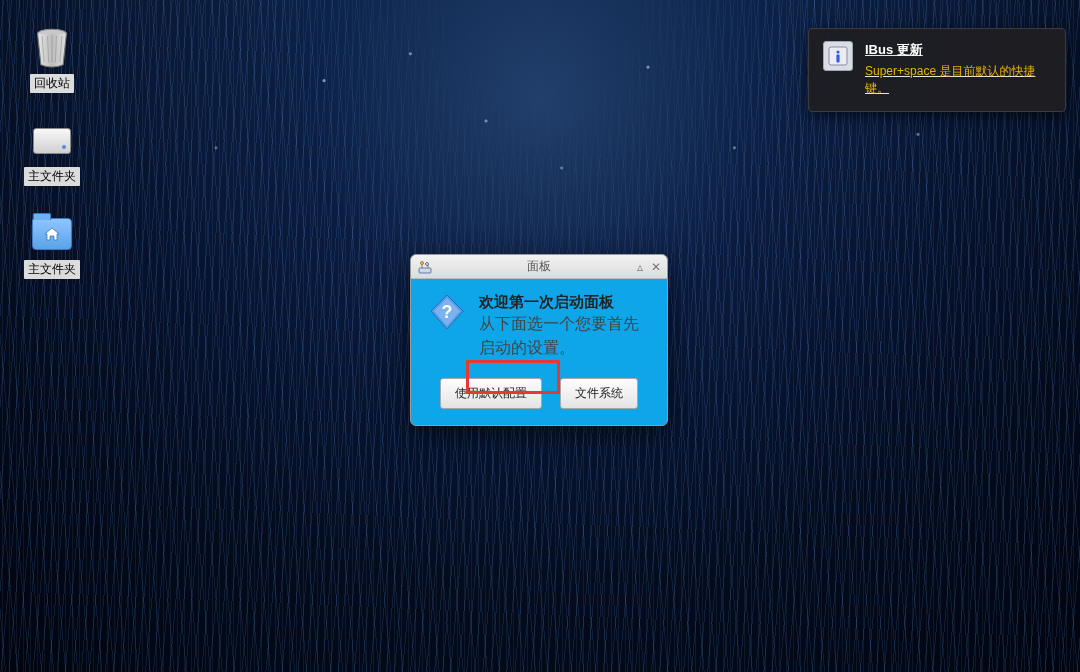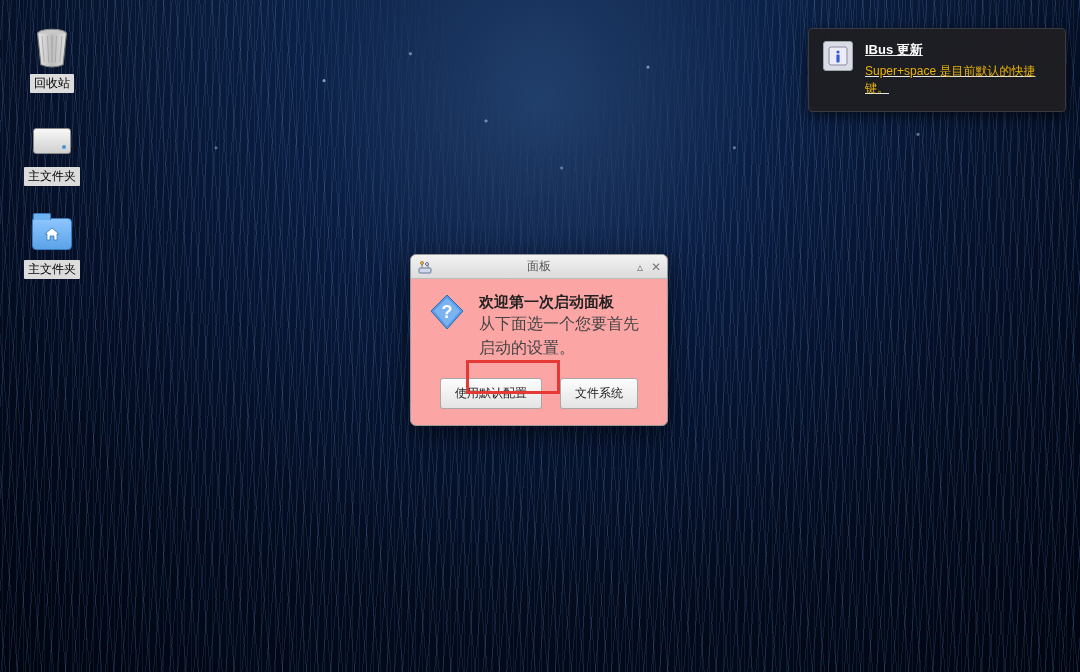--- a/index.html
+++ b/index.html
@@ -112,21 +112,21 @@
     .notification .notif-body { flex:1; }
     .notification .notif-title { font-size: 13px; font-weight: bold; margin-bottom: 4px; color:#fff; }
     .notification .notif-text { font-size: 12px; color:#eab308; line-height:1.4; }
 
     
     .dialog {
       position: absolute;
       left: 410px;
       top: 254px;
       width: 258px;
-      background: #fca5a5;
+      background: #0ea5e9;
       border: 1px solid #9a9a9a;
       border-radius: 6px;
       box-shadow: 0 8px 28px rgba(0,0,0,0.55);
       overflow: hidden;
     }
     .dialog-titlebar {
       height: 24px;
       background: linear-gradient(#f2f2f2,#dcdcdc);
       border-bottom: 1px solid #bcbcbc;
       display: flex;

